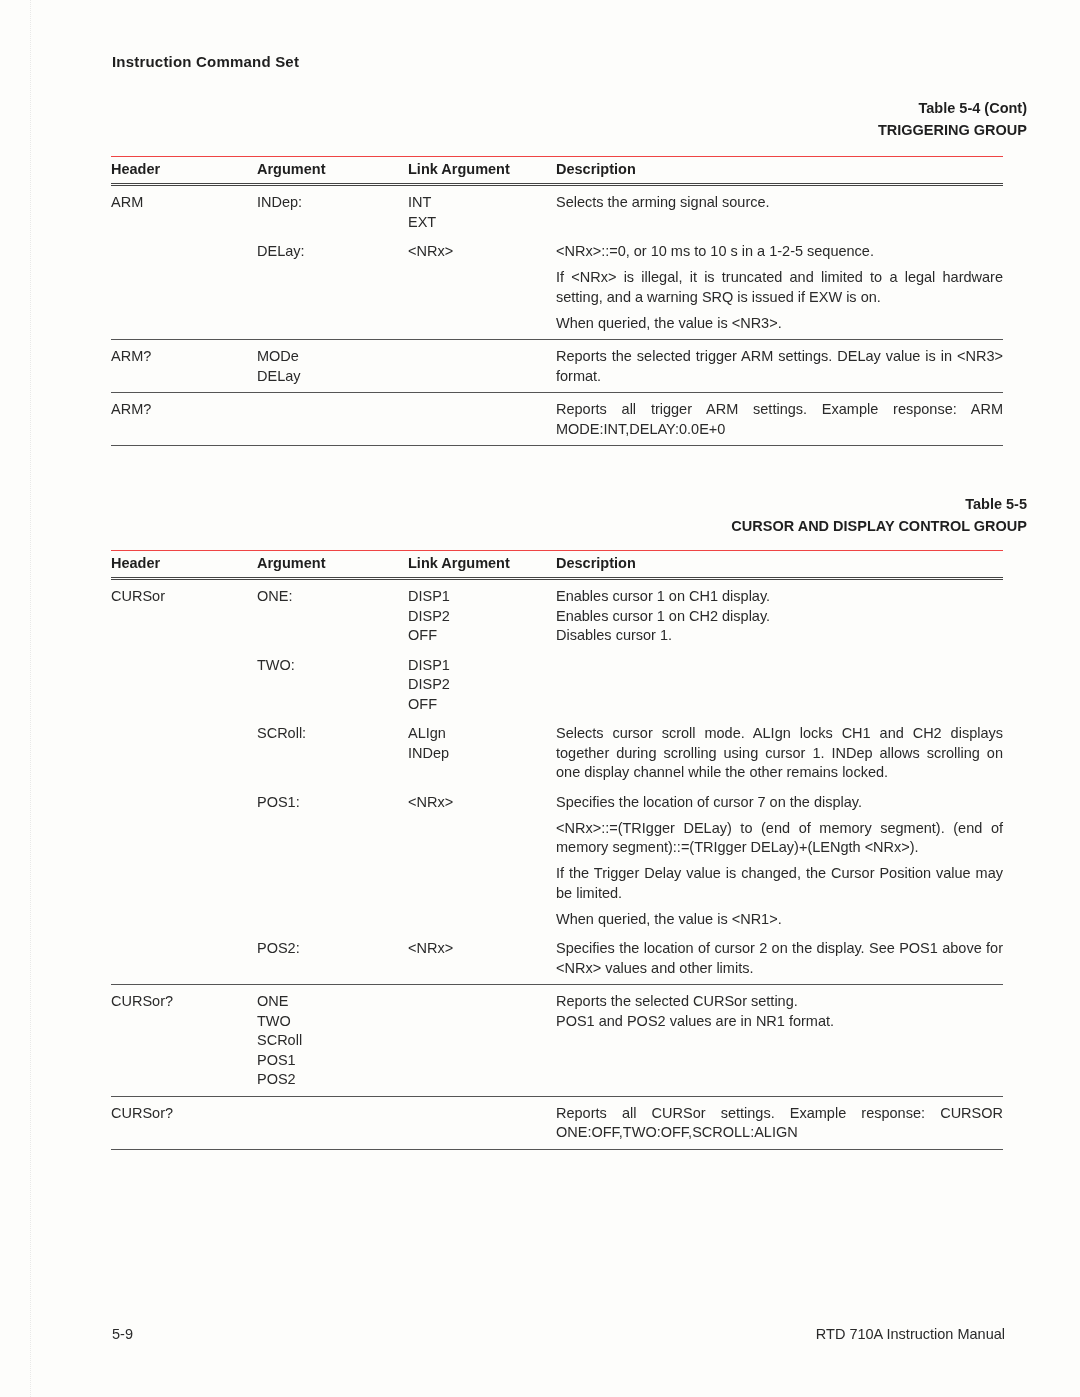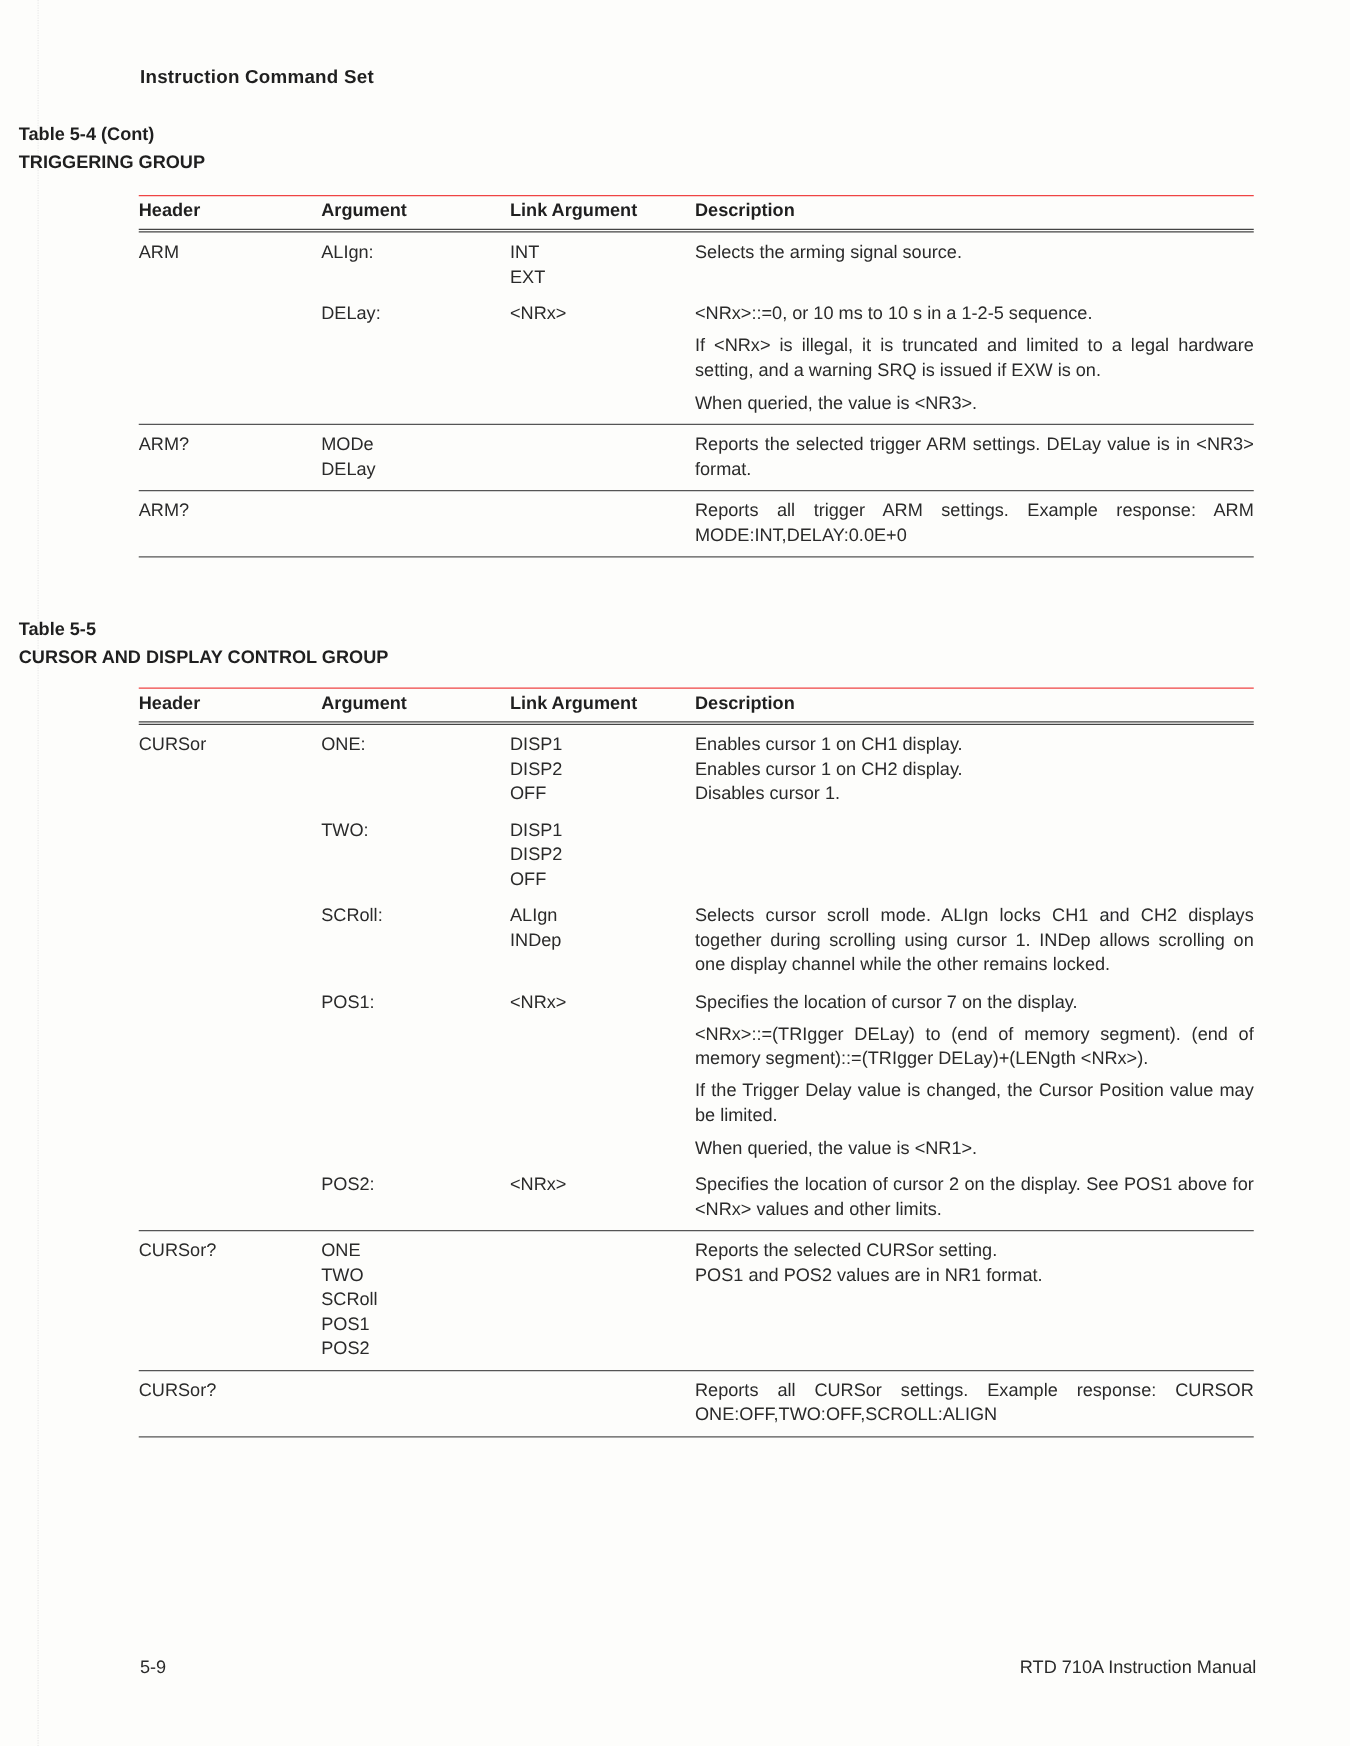--- a/index.html
+++ b/index.html
@@ -6,22 +6,22 @@
   body {
     width: 1080px; height: 1397px; position: relative; overflow: hidden;
     background: #fdfdfb; color: #2a2a2a;
     font-family: "Liberation Sans", "DejaVu Sans", sans-serif;
   }
   .running-head {
     position: absolute; left: 112px; top: 53px;
     font-size: 15px; font-weight: bold; color: #1f1f1f; letter-spacing: 0.2px;
   }
   .tbl-title {
-    position: absolute; left: 0; width: 976px; text-align: left;
-    font-size: 14.5px; font-weight: bold; color: #1f1f1f; line-height: 22px;
+    position: absolute; left: 0; width: 976px; text-align: right;
+    font-size: 14.5px; font-weight: bold; color: #1f1f1f; line-height: 22px; padding-left: 36px;
   }
   .tbl-title .title-line { display: block; }
   .tbl-title .table-number { position: relative; left: 15px; }
   .tbl {
     position: absolute; left: 111px; width: 892px;
   }
   .thead {
     position: relative; height: 26px;
     border-top: 1px solid #ef4444;
     border-bottom: 3px double #444;
@@ -65,21 +65,21 @@
   <div class="thead">
     <span class="c-head">Header</span>
     <span class="c-arg">Argument</span>
     <span class="c-link">Link Argument</span>
     <span class="c-desc">Description</span>
   </div>
   <div class="body">
       <div class="group" style="padding-top: 7px;">
         <div class="row" style="min-height: 39px;">
           <span class="col multi c-head">ARM</span>
-          <span class="col multi c-arg">ALIgn:</span>
+          <span class="col multi c-arg">INDep:</span>
           <span class="col multi c-link">INT
 EXT</span>
           <div class="c-desc">
             <span class="para multi">Selects the arming signal source.</span>
           </div>
         </div>
         <div class="row" style="margin-top: 10px; min-height: 19.5px;">
           <span class="col multi c-head"></span>
           <span class="col multi c-arg">DELay:</span>
           <span class="col multi c-link">&lt;NRx&gt;</span>

